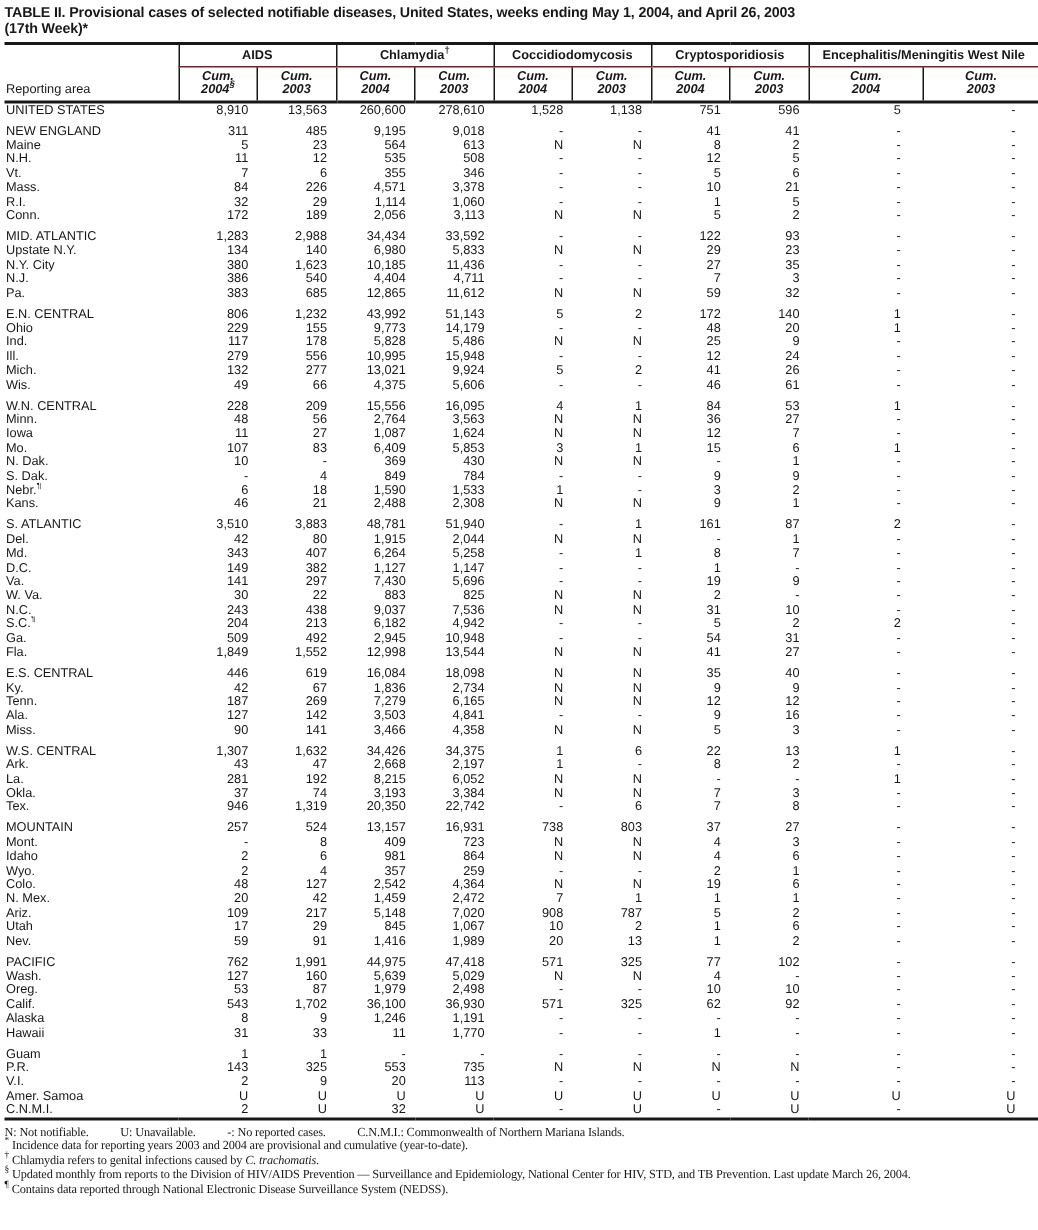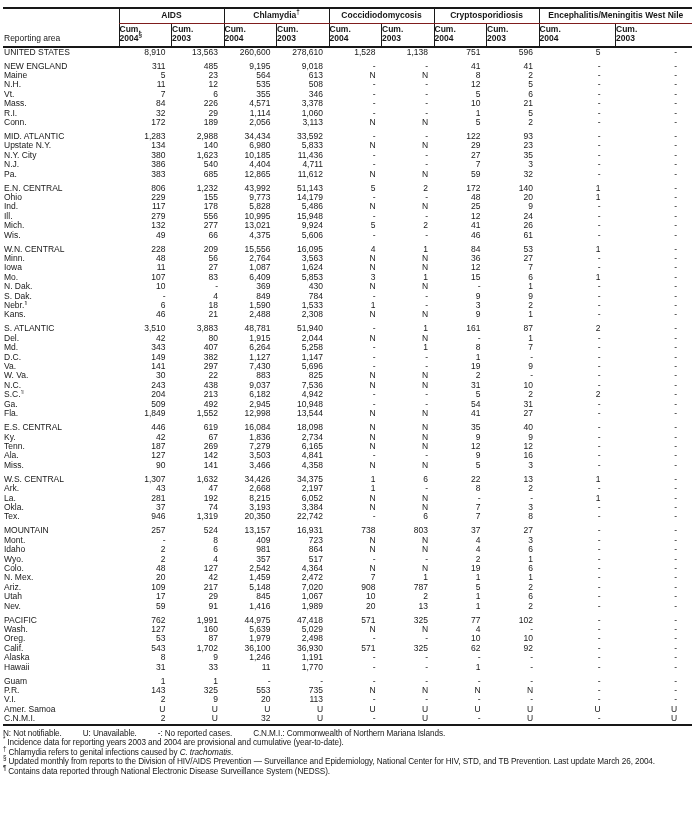--- a/index.html
+++ b/index.html
@@ -28,46 +28,51 @@
     padding:0 0 2px 1px;
     border-bottom:2px solid #181818;
   }
   th.g {
     border-left:1px solid #181818; border-bottom:1px solid #7f1d1d;
     font-size:8.5px; line-height:9.5px; text-align:center; vertical-align:middle;
     padding:2px 2px;
   }
   th.s {
     border-left:1px solid #181818; border-bottom:2px solid #181818;
-    font-size:8.5px; line-height:9.5px; text-align:left; vertical-align:bottom;
+    font-size:8.5px; line-height:9.5px; text-align:center; vertical-align:bottom;
     padding:1px 0 2px 0;
+    font-style:italic;
   }
   tbody td {
     font-size:8.5px; line-height:9.4px; height:9.4px;
     padding:0; white-space:nowrap; overflow:hidden;
   }
   td.a { text-align:left; padding-left:1px; }
   td.n { text-align:right; padding-right:6px; }
   tbody td:nth-child(10), tbody td:nth-child(11) { padding-right:15px; }
   tr.gap td { height:4.6px; line-height:4.6px; }
   sup { font-size:6.3px; line-height:0; vertical-align:super; }
 
   
-  .fn { margin-top:3px; font-size:8.2px; line-height:9.5px; letter-spacing:-0.1px; width:687px; }
+  .fn { margin-top:3px; font-size:8.2px; line-height:9.5px; letter-spacing:-0.1px; width:687px;font-family:Liberation Serif, serif; }
   .legend span { margin-right:21px; }
   .note { padding-left:9px; text-indent:-9px; }
   .note sup { margin-right:2px; }
   .note.j { text-align:justify; }
   .it { font-style:italic; }
 </style>
 </head>
 <body>
 
 <div class="page">
 
+  <div class="title">
+    <div>TABLE II. Provisional cases of selected notifiable diseases, United States, weeks ending May 1, 2004, and April 26, 2003</div>
+    <div>(17th Week)*</div>
+  </div>
 
   <table class="tbl">
     <colgroup>
       <col style="width:116px">
       <col style="width:52.5px">
         <col style="width:52.5px">
       <col style="width:52.5px">
         <col style="width:52.5px">
       <col style="width:52.5px">
         <col style="width:52.5px">
@@ -801,21 +806,21 @@
           <td class="n">4</td>
           <td class="n">6</td>
           <td class="n">-</td>
           <td class="n">-</td>
         </tr>
         <tr>
           <td class="a"><span>Wyo.</span></td>
           <td class="n">2</td>
           <td class="n">4</td>
           <td class="n">357</td>
-          <td class="n">517</td>
+          <td class="n">259</td>
           <td class="n">-</td>
           <td class="n">-</td>
           <td class="n">2</td>
           <td class="n">1</td>
           <td class="n">-</td>
           <td class="n">-</td>
         </tr>
         <tr>
           <td class="a"><span>Colo.</span></td>
           <td class="n">48</td>

